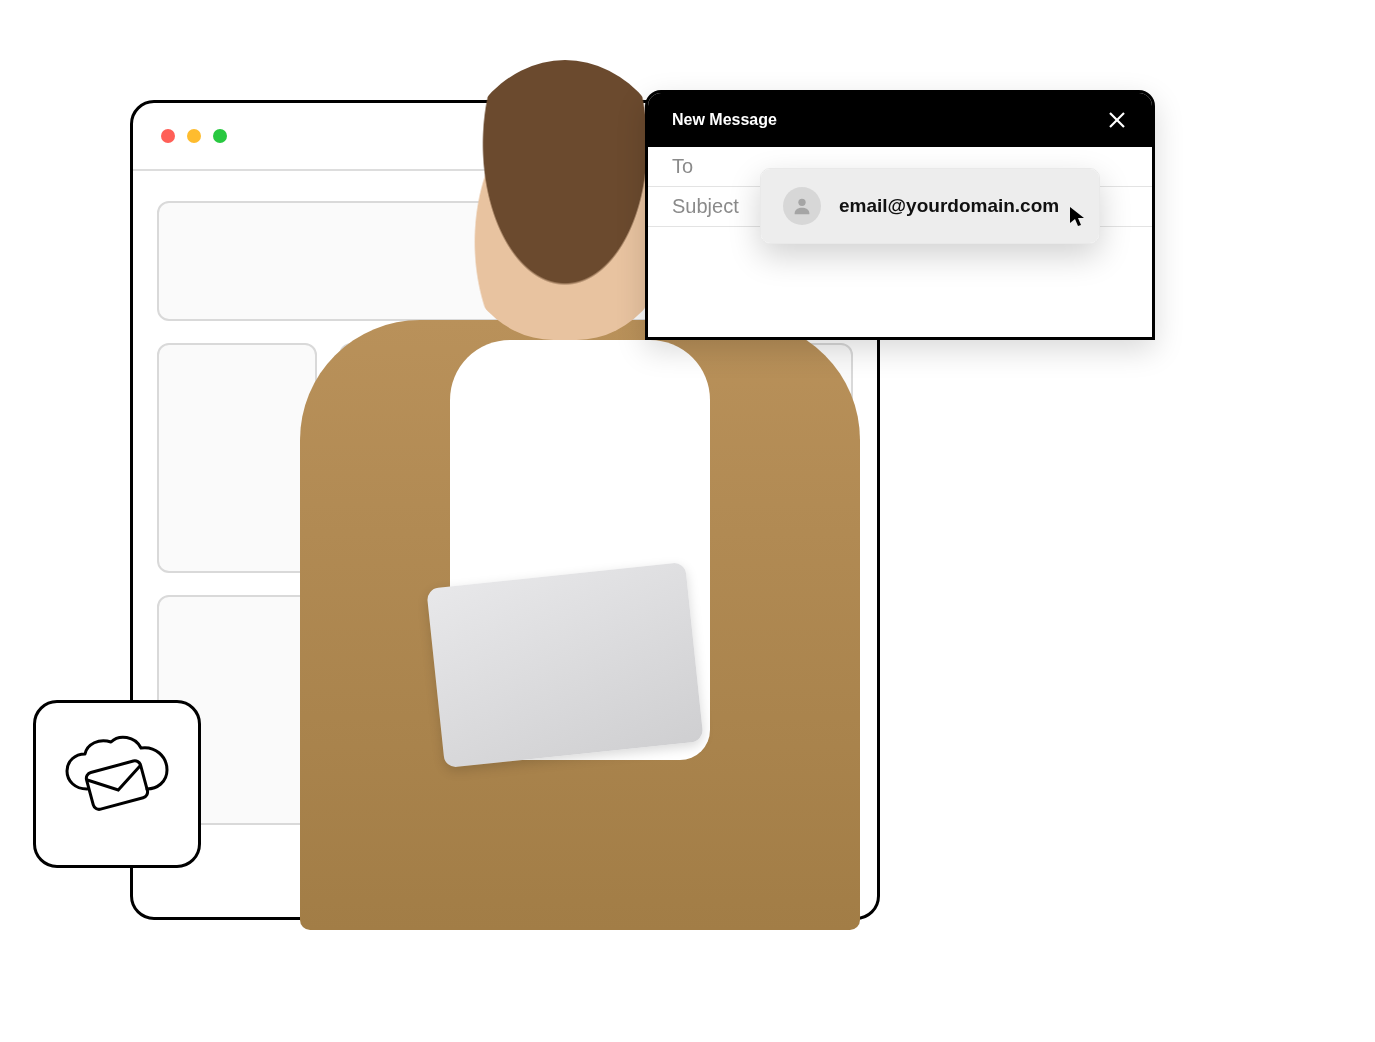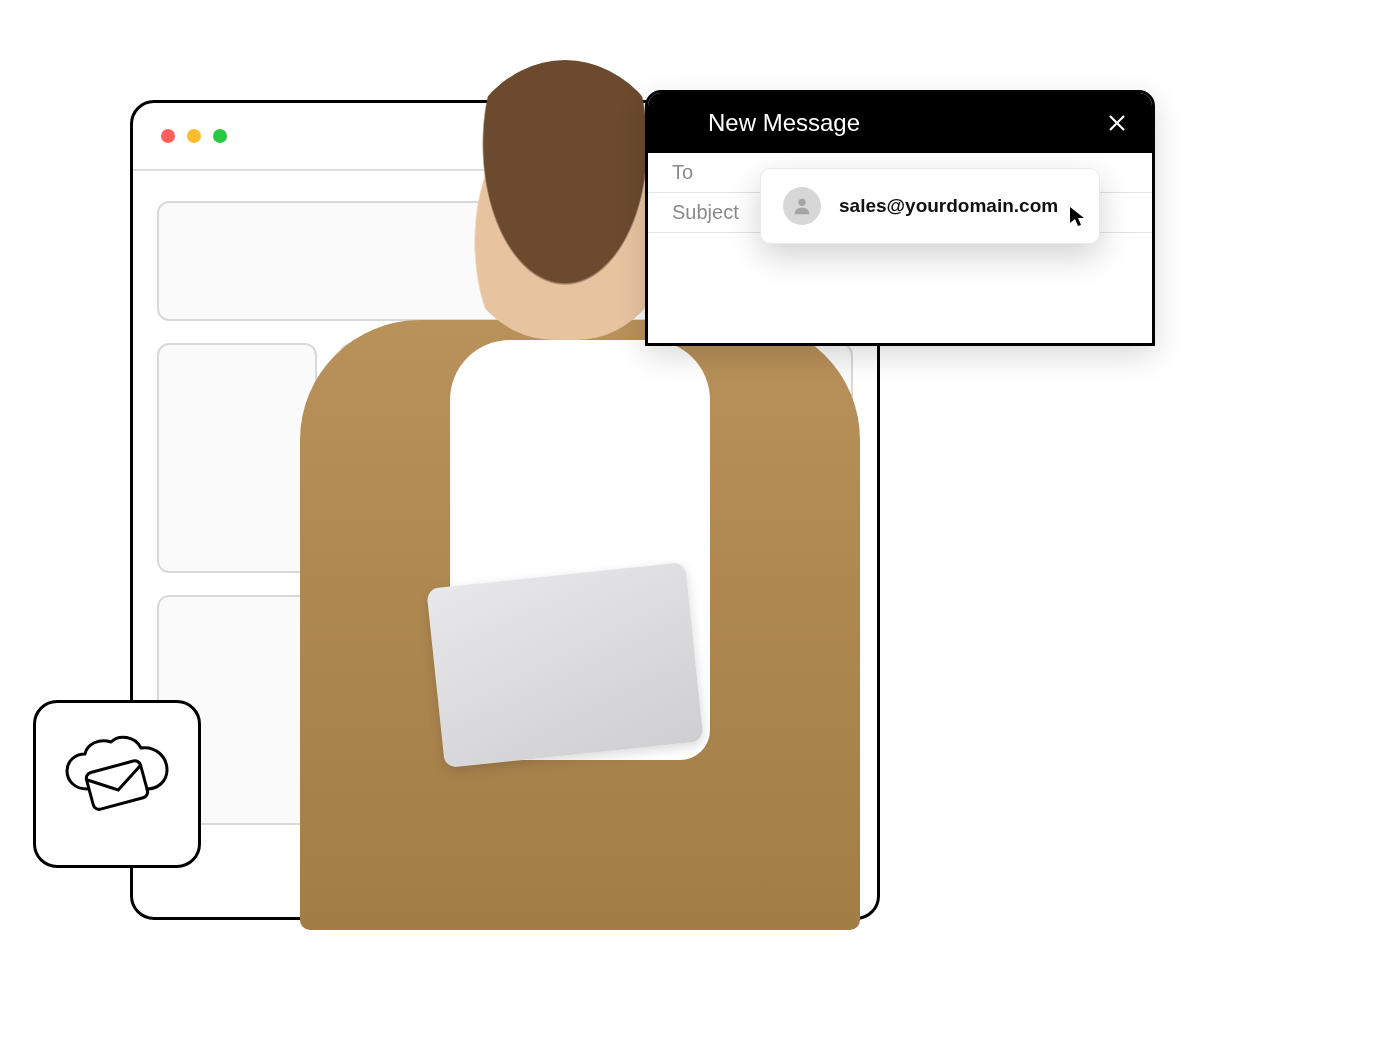--- a/index.html
+++ b/index.html
@@ -135,23 +135,22 @@
   .compose-header {
     background: #000;
     color: #fff;
     display: flex;
     align-items: center;
     justify-content: space-between;
     padding: 16px 24px;
     border-radius: 13px 13px 0 0;
   }
   .compose-title {
-    font-size: 24px;
-    font-weight: 400;
-    margin-left: 36px;
+    font-size: 16px;
+    font-weight: 700;
   }
   .close-x {
     width: 22px;
     height: 22px;
     display: flex;
     align-items: center;
     justify-content: center;
     cursor: pointer;
   }
   .close-x svg { stroke: #fff; stroke-width: 2.2; }
@@ -275,28 +274,28 @@
   <div class="compose-field">
     <span>To</span>
   </div>
   <div class="compose-field">
     <span>Subject</span>
   </div>
   <div class="compose-body-spacer"></div>
 </div>
 
 <div class="suggestions">
-  <div class="suggestion-item">
+  <div class="suggestion-item highlight">
     <div class="avatar">
       <svg viewBox="0 0 24 24" width="22" height="22">
           <circle cx="12" cy="8" r="4"></circle>
           <path d="M4 20c0-4 4-6 8-6s8 2 8 6v1H4z"></path>
         </svg>
     </div>
-    <span>sales@yourdomain.com</span>
+    <span>email@yourdomain.com</span>
   </div>
 </div>
 
 <div class="cursor">
   <svg viewBox="0 0 20 24" width="20" height="24">
     <path d="M2 2 L2 18 L7 14 L10 21 L13 20 L10 13 L16 13 Z" fill="#000"></path>
   </svg>
 </div>
 
 <div class="badge">

